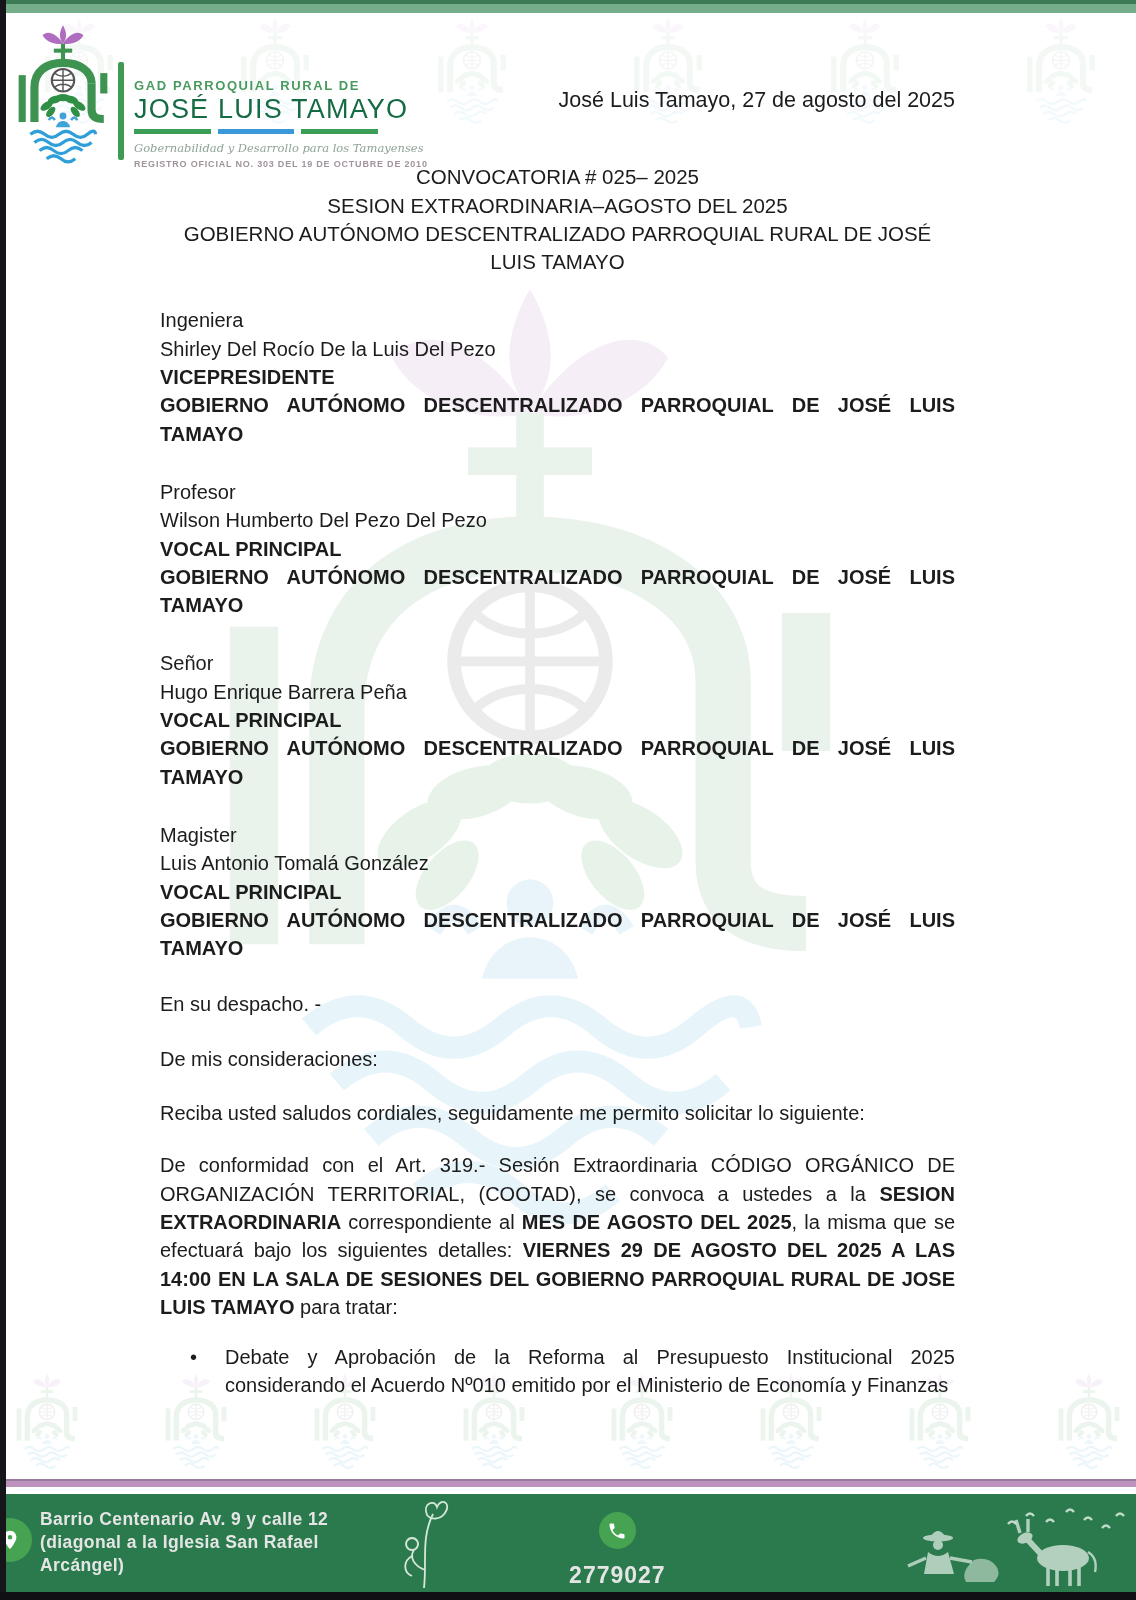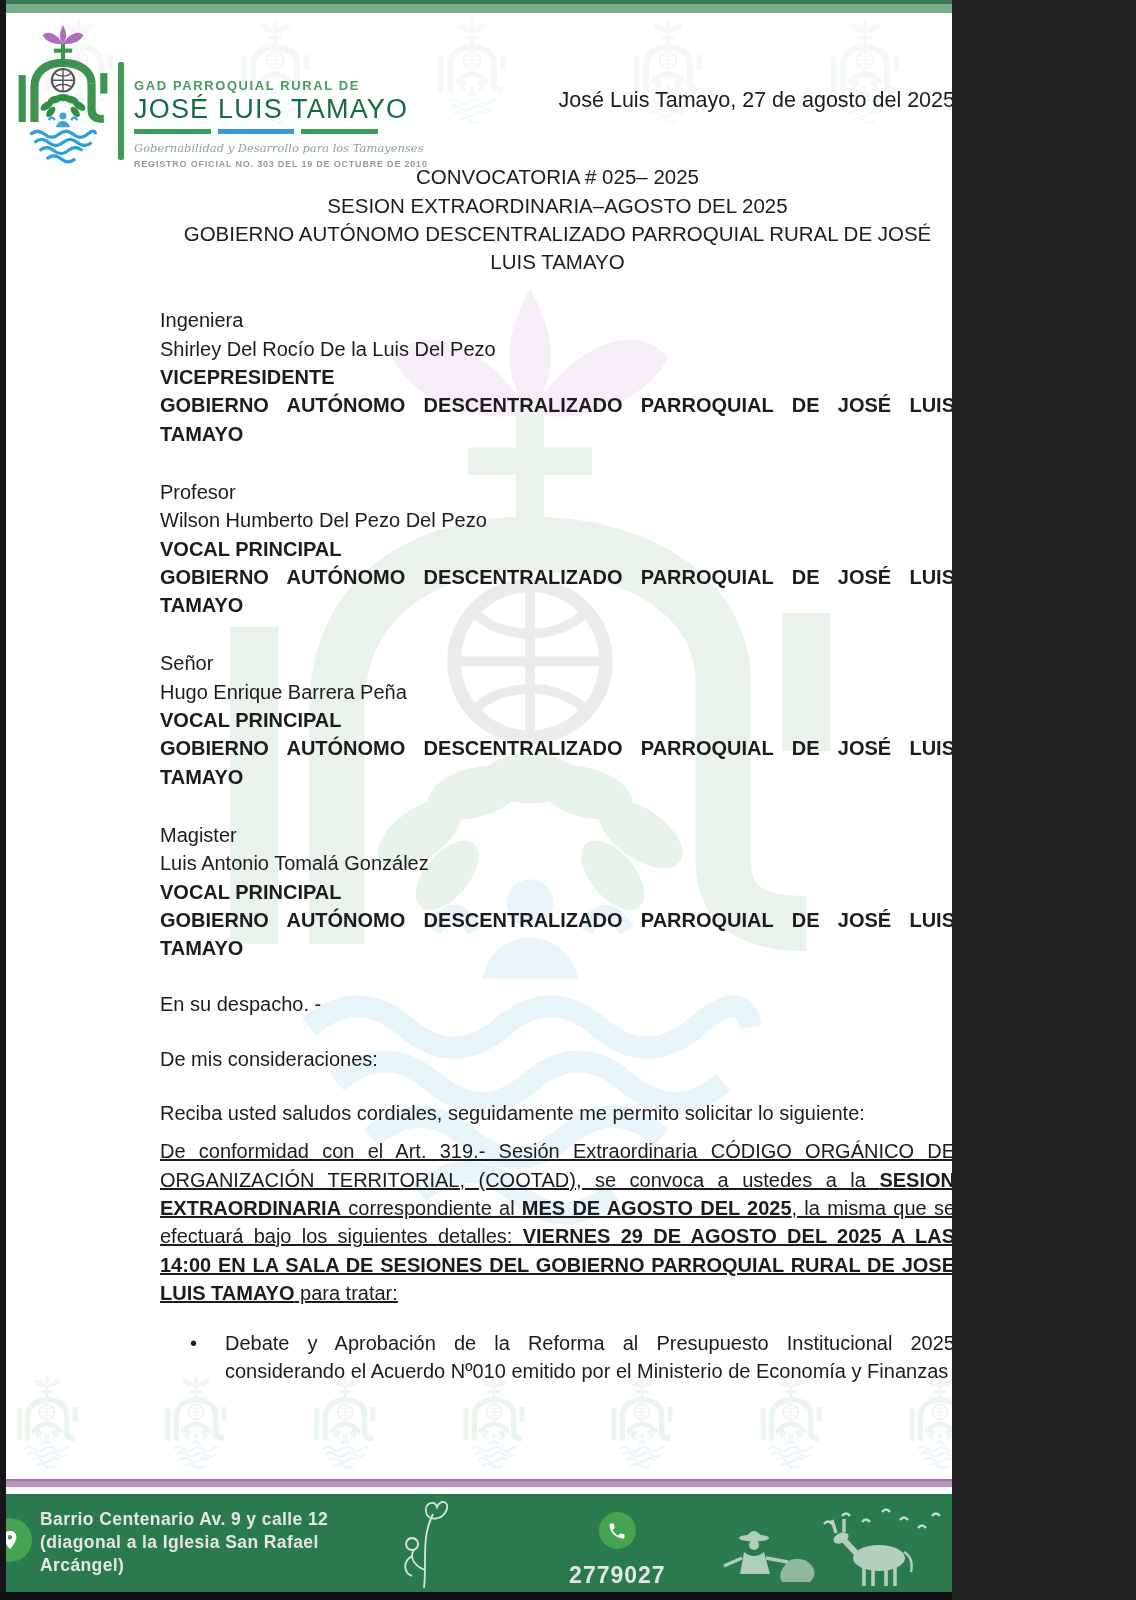--- a/index.html
+++ b/index.html
@@ -1,17 +1,17 @@
 <!DOCTYPE html>
 <html><head>
 <meta charset="utf-8">
 <style>
   * { margin:0; padding:0; box-sizing:border-box; }
   body { font-family:"Liberation Sans", sans-serif; background:#222; }
-  .page { position:relative; width:952px; height:1600px; background:#ffffff; overflow:hidden; }
+  .page { position:relative; width:1136px; height:1600px; background:#ffffff; overflow:hidden; }
 
   
   .edge-left  { position:absolute; left:0; top:0; width:6px; height:100%; background:#15151a; z-index:40; }
   .edge-bottom{ position:absolute; left:0; bottom:0; width:100%; height:8px; background:#101014; z-index:41; }
 
   
   .topbar { position:absolute; left:0; top:0; width:100%; height:13px; z-index:5;
             background:linear-gradient(#3d7a58 0 30%, #76ad8a 30% 100%); }
 
   
@@ -38,21 +38,21 @@
 
   
   .letter { position:absolute; left:160px; top:0; width:795px; z-index:2;
             font-size:20px; line-height:28.3px; color:#1c1c1c; }
   .date-line { margin-top:86px; text-align:right; font-size:21.5px; }
   .title-block { margin-top:49px; text-align:center; font-weight:400; font-size:20.5px; }
   .recipient { margin-top:30px; }
   .b { font-weight:700; }
   .just { text-align:justify; }
   .mt { margin-top:26px; }
-  .para { margin-top:10px; text-align:justify;text-decoration:underline; }
+  .para { margin-top:24px; text-align:justify; }
   .bullet-row { margin-top:22px; padding-left:30px; display:flex; }
   .bullet-dot { width:35px; font-size:20px; }
   .bullet-text { flex:1; text-align:justify; }
 
   
   .sep-mauve { position:absolute; left:0; top:1479px; width:100%; height:8px; z-index:6;
                background:linear-gradient(#9b7aa0 0 25%, #bd93bd 25% 100%); }
   .footer { position:absolute; left:0; top:1494px; width:100%; height:99px; background:#2b7a4d; z-index:7; overflow:hidden;
             color:#e5e5e5; }
   .addr { position:absolute; left:40px; top:14px; width:362px; font-size:17.5px; line-height:23px;

